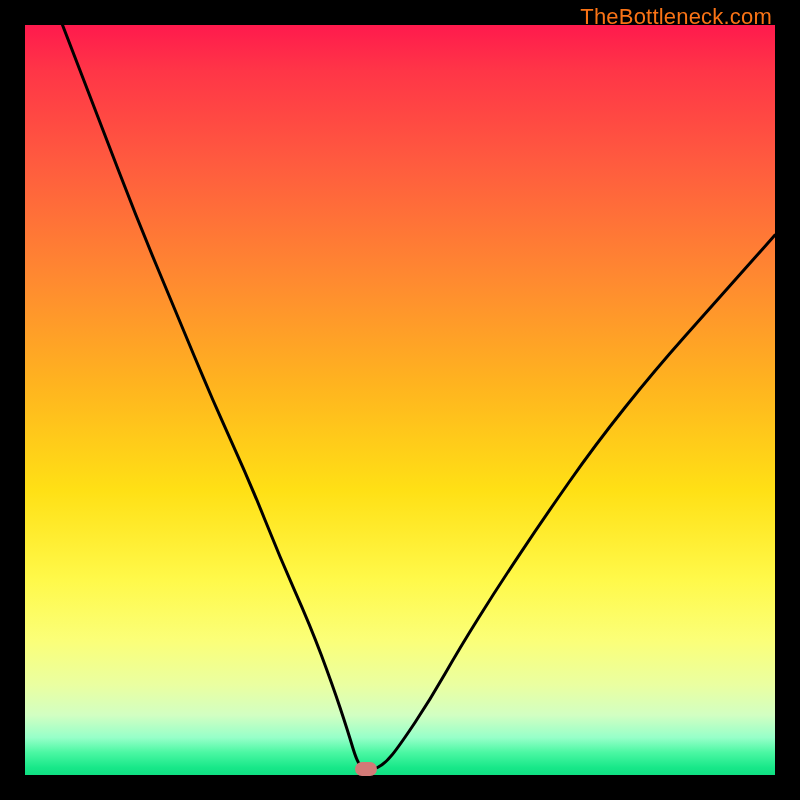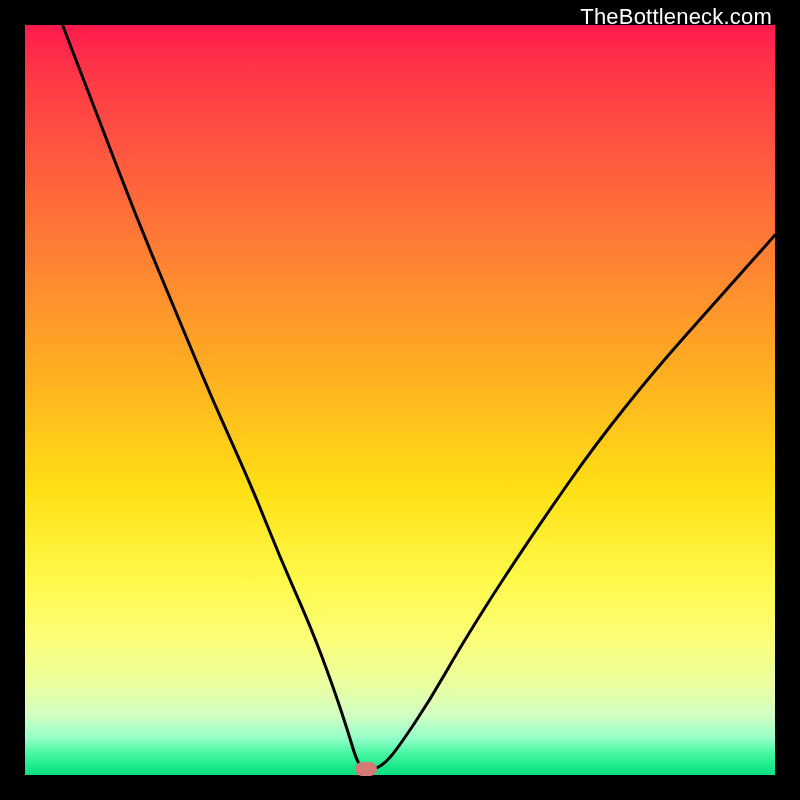--- a/index.html
+++ b/index.html
@@ -41,21 +41,21 @@
       #97ffc9 95%,
       #4bf7a3 97%,
       #18e889 99%,
       #0fdf82 100%
     );
   }
   .watermark {
     position: absolute;
     top: 4px;
     right: 28px;
-    color: #ffffff;
+    color: #f97316;
     font-size: 22px;
     letter-spacing: 0.2px;
     user-select: none;
   }
   svg.curve {
     position: absolute;
     left: 0;
     top: 0;
   }
   .marker {

